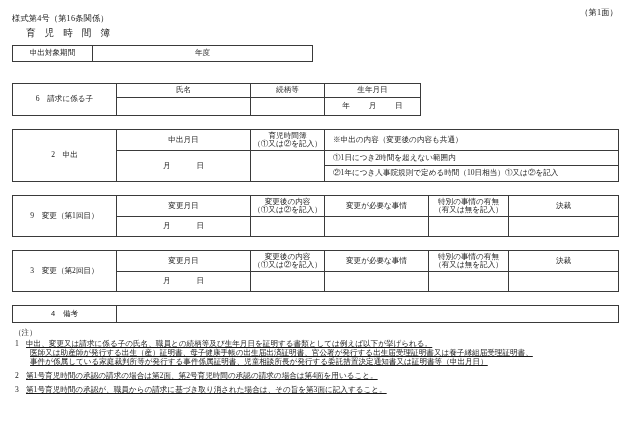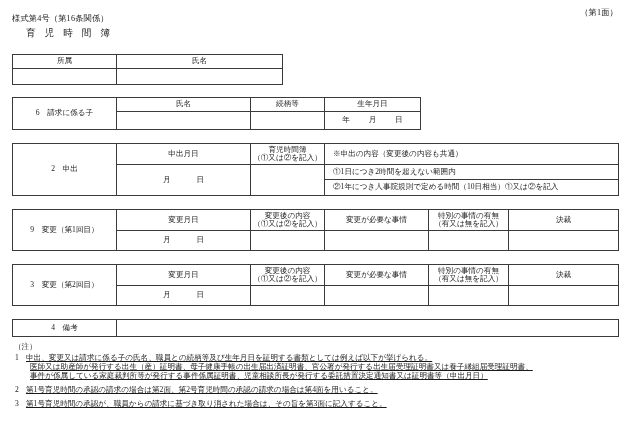--- a/index.html
+++ b/index.html
@@ -114,21 +114,21 @@
   .t-mo td.b1 { height: 14px; }
   .t-mo td.b2 { height: 15px; }
   .t-mo td.note { text-align: left; padding-left: 8px; }
 
   
   .t-ch { width: 606px; }
   .t-ch td.h { height: 20px; }
   .t-ch td.b { height: 19px; }
 
   
-  .t-rm { width: 606px; }
+  .t-rm { width: 606px; font-family: Liberation Mono, monospace; }
   .t-rm td { height: 16px; }
 
   .two-line {
     display: block;
     line-height: 1.12;
   }
 
   
   .notes {
     margin: 6px 12px 0 12px;
@@ -167,41 +167,37 @@
 
 <div class="page">
 
   <div class="top-line">
     <span class="form-no">様式第4号（第16条関係）</span>
     <span class="page-no">（第1面）</span>
   </div>
 
   <div class="doc-title">育児時間簿</div>
 
+  <div class="blk">
+    <table class="fm t-period">
+      <colgroup>
+          <col style="width:80px">
+          <col style="width:220px">
+        </colgroup>
+      <tbody>
+        <tr>
+          <td>申出対象期間</td>
+          <td>年度</td>
+        </tr>
+      </tbody>
+    </table>
+  </div>
 
   <div class="gap-s"></div>
 
-  <div class="blk">
-    <table class="fm t-aff">
-      <colgroup>
-          <col style="width:104px">
-          <col style="width:166px">
-        </colgroup>
-      <tbody>
-        <tr>
-          <td class="h">所属</td>
-          <td class="h">氏名</td>
-        </tr>
-        <tr>
-          <td class="b"></td>
-          <td class="b"></td>
-        </tr>
-      </tbody>
-    </table>
-  </div>
 
   <div class="gap-m"></div>
 
   <div class="blk">
     <table class="fm t-child">
       <colgroup>
           <col style="width:104px">
           <col style="width:134px">
           <col style="width:74px">
           <col style="width:96px">

